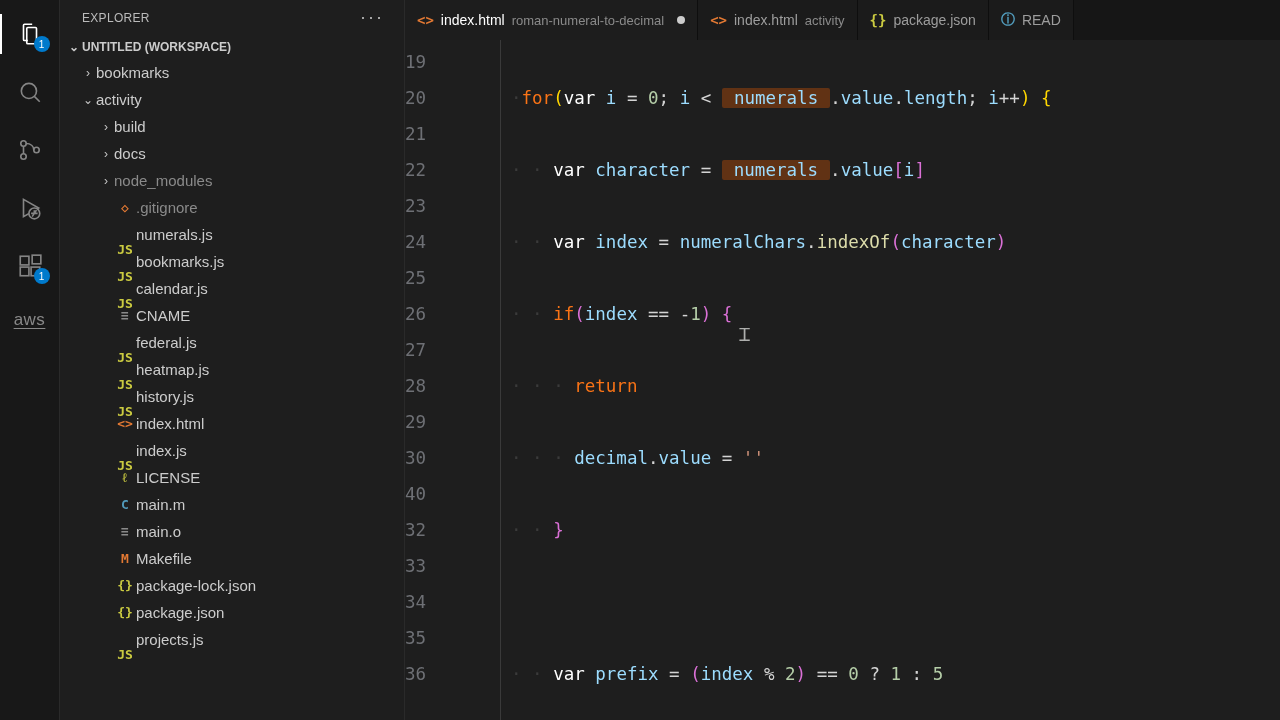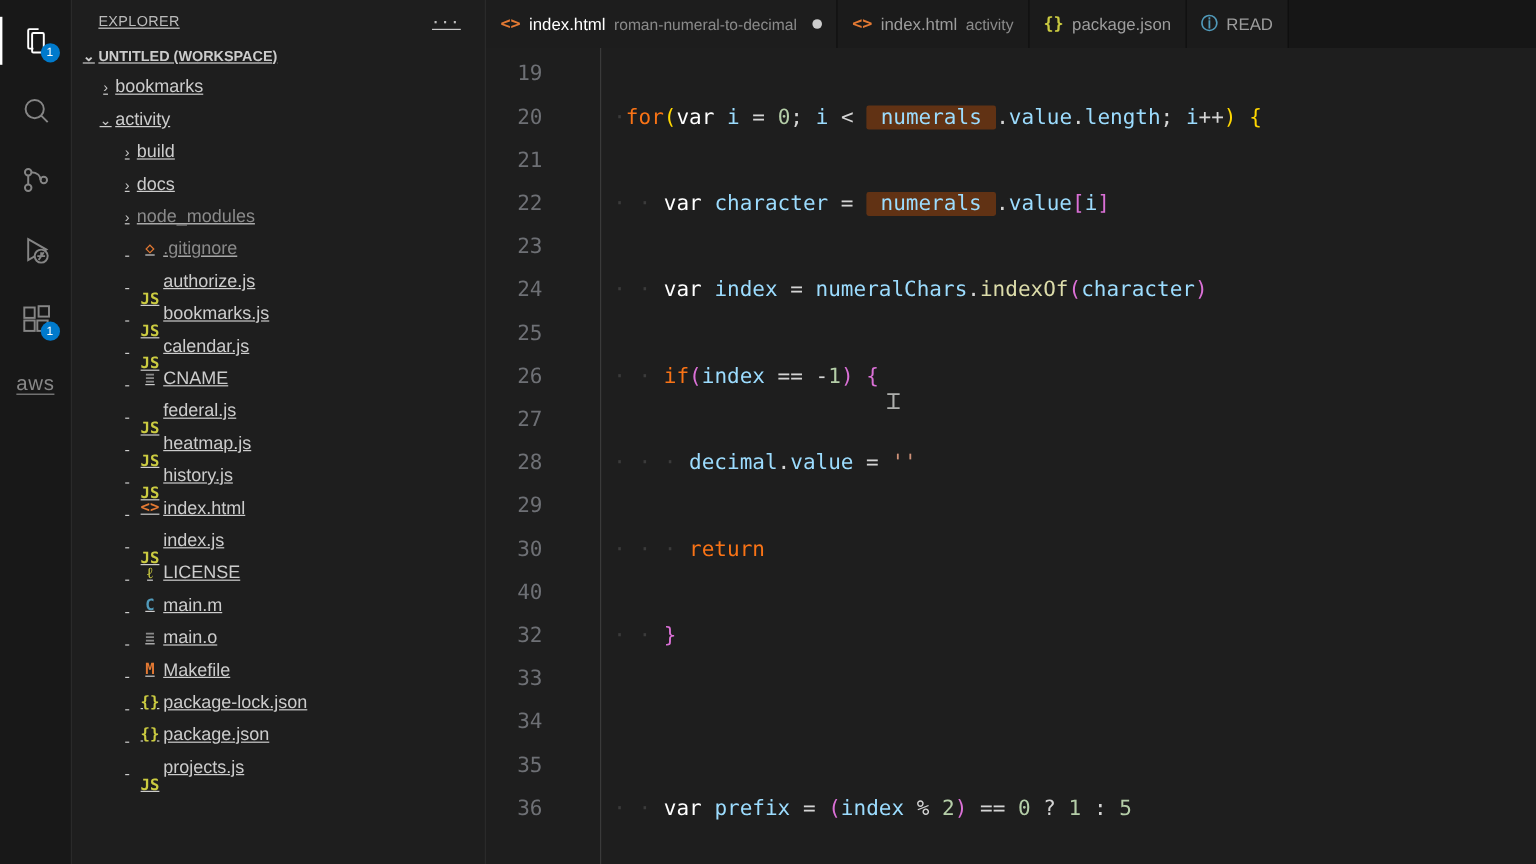--- a/index.html
+++ b/index.html
@@ -58,21 +58,20 @@
     display: flex;
     align-items: center;
     justify-content: center;
   }
   .sidebar {
     width: 345px;
     background: #1e1e1e;
     display: flex;
     flex-direction: column;
     border-right: 1px solid #2a2a2a;
-    text-decoration: underline;
   }
   .sidebar-header {
     height: 35px;
     display: flex;
     align-items: center;
     padding: 0 20px 0 22px;
     font-size: 12px;
     color: #bbbbbb;
     justify-content: space-between;
     letter-spacing: 0.3px;
@@ -150,21 +149,21 @@
     flex: 1;
     display: flex;
     font-family: Menlo, Consolas, monospace;
     font-size: 17.5px;
     line-height: 36px;
     overflow: hidden;
     position: relative;
   }
   .gutter {
     width: 96px;
-    text-align: center;
+    text-align: left;
     color: #6e7075;
     padding-right: 22px;
     padding-top: 4px;
     user-select: none;
     border-right: 1px solid #3a3a3a;
   }
   .gutter div { height: 36px; }
   .code {
     flex: 1;
     padding-top: 4px;
@@ -271,21 +270,21 @@
         <span>node_modules</span>
       </div>
       <div class="tree-row dim" style="padding-left: 38px;">
         <span class="chev">&nbsp;</span>
         <span class="fic ic-git">◇</span>
         <span>.gitignore</span>
       </div>
       <div class="tree-row" style="padding-left: 38px;">
         <span class="chev">&nbsp;</span>
         <span class="fic ic-js">JS</span>
-        <span>authorize.js</span>
+        <span>numerals.js</span>
       </div>
       <div class="tree-row" style="padding-left: 38px;">
         <span class="chev">&nbsp;</span>
         <span class="fic ic-js">JS</span>
         <span>bookmarks.js</span>
       </div>
       <div class="tree-row" style="padding-left: 38px;">
         <span class="chev">&nbsp;</span>
         <span class="fic ic-js">JS</span>
         <span>calendar.js</span>
@@ -399,22 +398,22 @@
         <div>33</div>
         <div>34</div>
         <div>35</div>
         <div>36</div>
       </div>
     <div class="code">
 <div class="line"><span class="ws">·</span><span class="tk-kw">for</span><span class="tk-br1">(</span><span class="tk-st">var</span> <span class="tk-id">i</span> <span class="tk-pun">=</span> <span class="tk-num">0</span><span class="tk-pun">;</span> <span class="tk-id">i</span> <span class="tk-pun">&lt;</span> <span class="tk-id hl-word">numerals</span><span class="tk-pun">.</span><span class="tk-id">value</span><span class="tk-pun">.</span><span class="tk-id">length</span><span class="tk-pun">;</span> <span class="tk-id">i</span><span class="tk-pun">++</span><span class="tk-br1">)</span> <span class="tk-br1">{</span></div>
 <div class="line"><span class="ws">· · </span><span class="tk-st">var</span> <span class="tk-id">character</span> <span class="tk-pun">=</span> <span class="tk-id hl-word">numerals</span><span class="tk-pun">.</span><span class="tk-id">value</span><span class="tk-br2">[</span><span class="tk-id">i</span><span class="tk-br2">]</span></div>
 <div class="line"><span class="ws">· · </span><span class="tk-st">var</span> <span class="tk-id">index</span> <span class="tk-pun">=</span> <span class="tk-id">numeralChars</span><span class="tk-pun">.</span><span class="tk-fn">indexOf</span><span class="tk-br2">(</span><span class="tk-id">character</span><span class="tk-br2">)</span></div>
 <div class="line"><span class="ws">· · </span><span class="tk-kw">if</span><span class="tk-br2">(</span><span class="tk-id">index</span> <span class="tk-pun">==</span> <span class="tk-pun">-</span><span class="tk-num">1</span><span class="tk-br2">)</span> <span class="tk-br2">{</span></div>
+<div class="line"><span class="ws">· · · </span><span class="tk-kw">return</span></div>
 <div class="line"><span class="ws">· · · </span><span class="tk-id">decimal</span><span class="tk-pun">.</span><span class="tk-id">value</span> <span class="tk-pun">=</span> <span class="tk-str">''</span></div>
-<div class="line"><span class="ws">· · · </span><span class="tk-kw">return</span></div>
 <div class="line"><span class="ws">· · </span><span class="tk-br2">}</span></div>
 <div class="line"></div>
 <div class="line"><span class="ws">· · </span><span class="tk-st">var</span> <span class="tk-id">prefix</span> <span class="tk-pun">=</span> <span class="tk-br2">(</span><span class="tk-id">index</span> <span class="tk-pun">%</span> <span class="tk-num">2</span><span class="tk-br2">)</span> <span class="tk-pun">==</span> <span class="tk-num">0</span> <span class="tk-pun">?</span> <span class="tk-num">1</span> <span class="tk-pun">:</span> <span class="tk-num">5</span></div>
 
 
 
 
 
 
 

